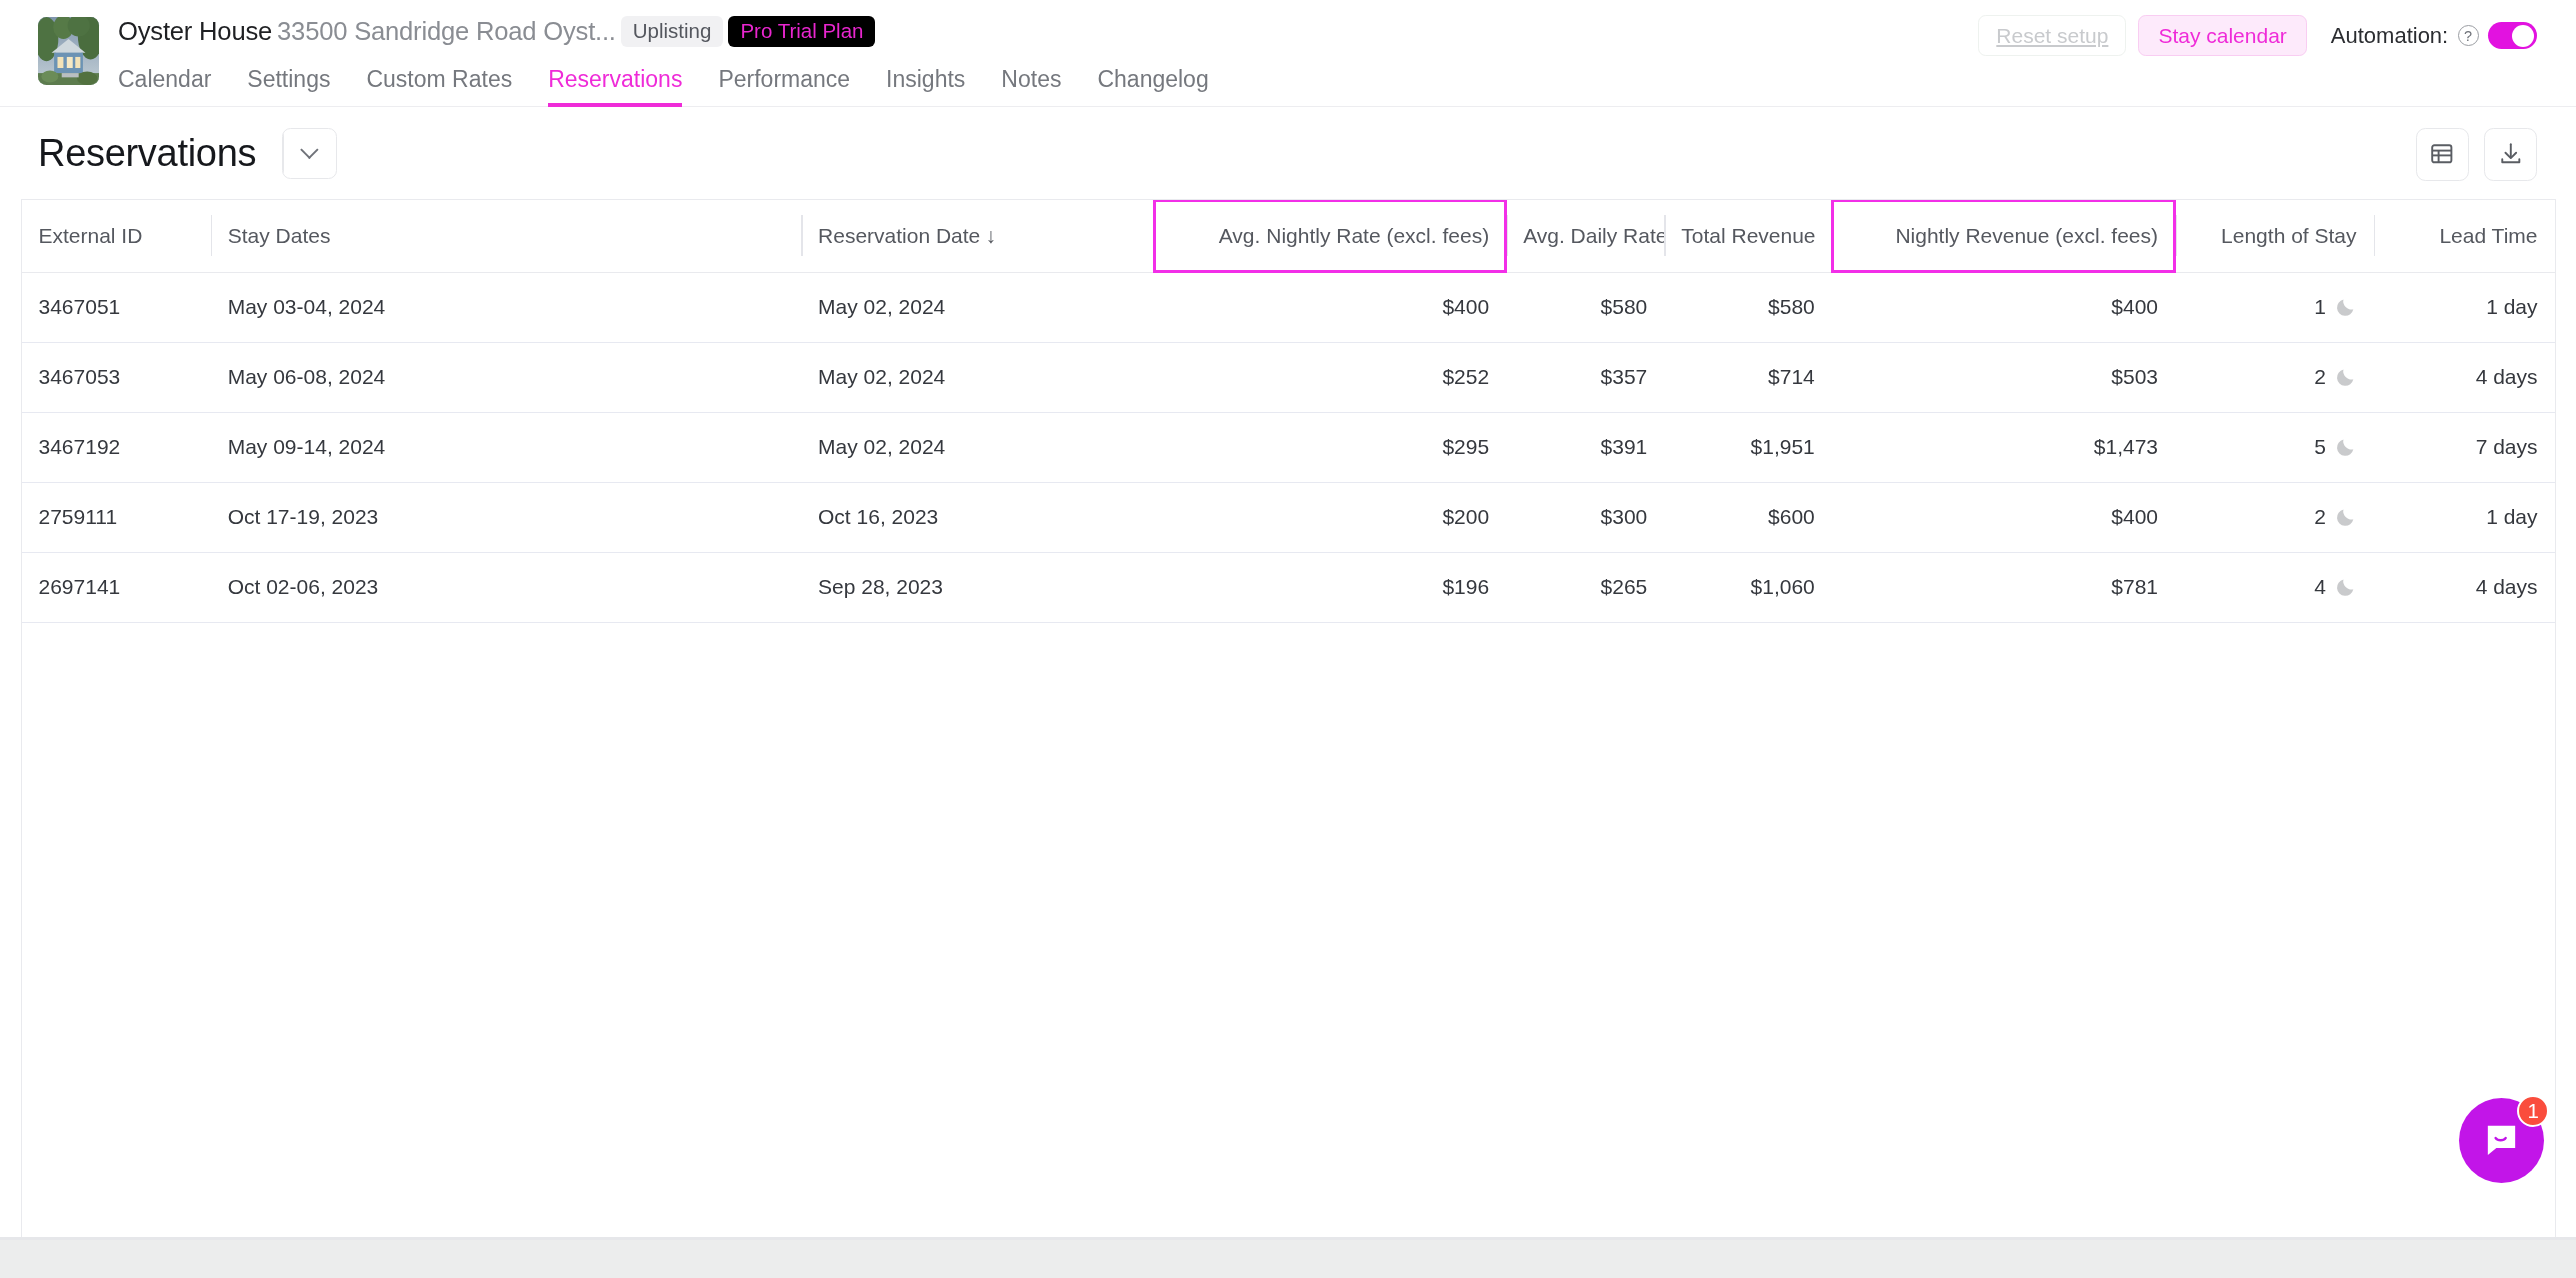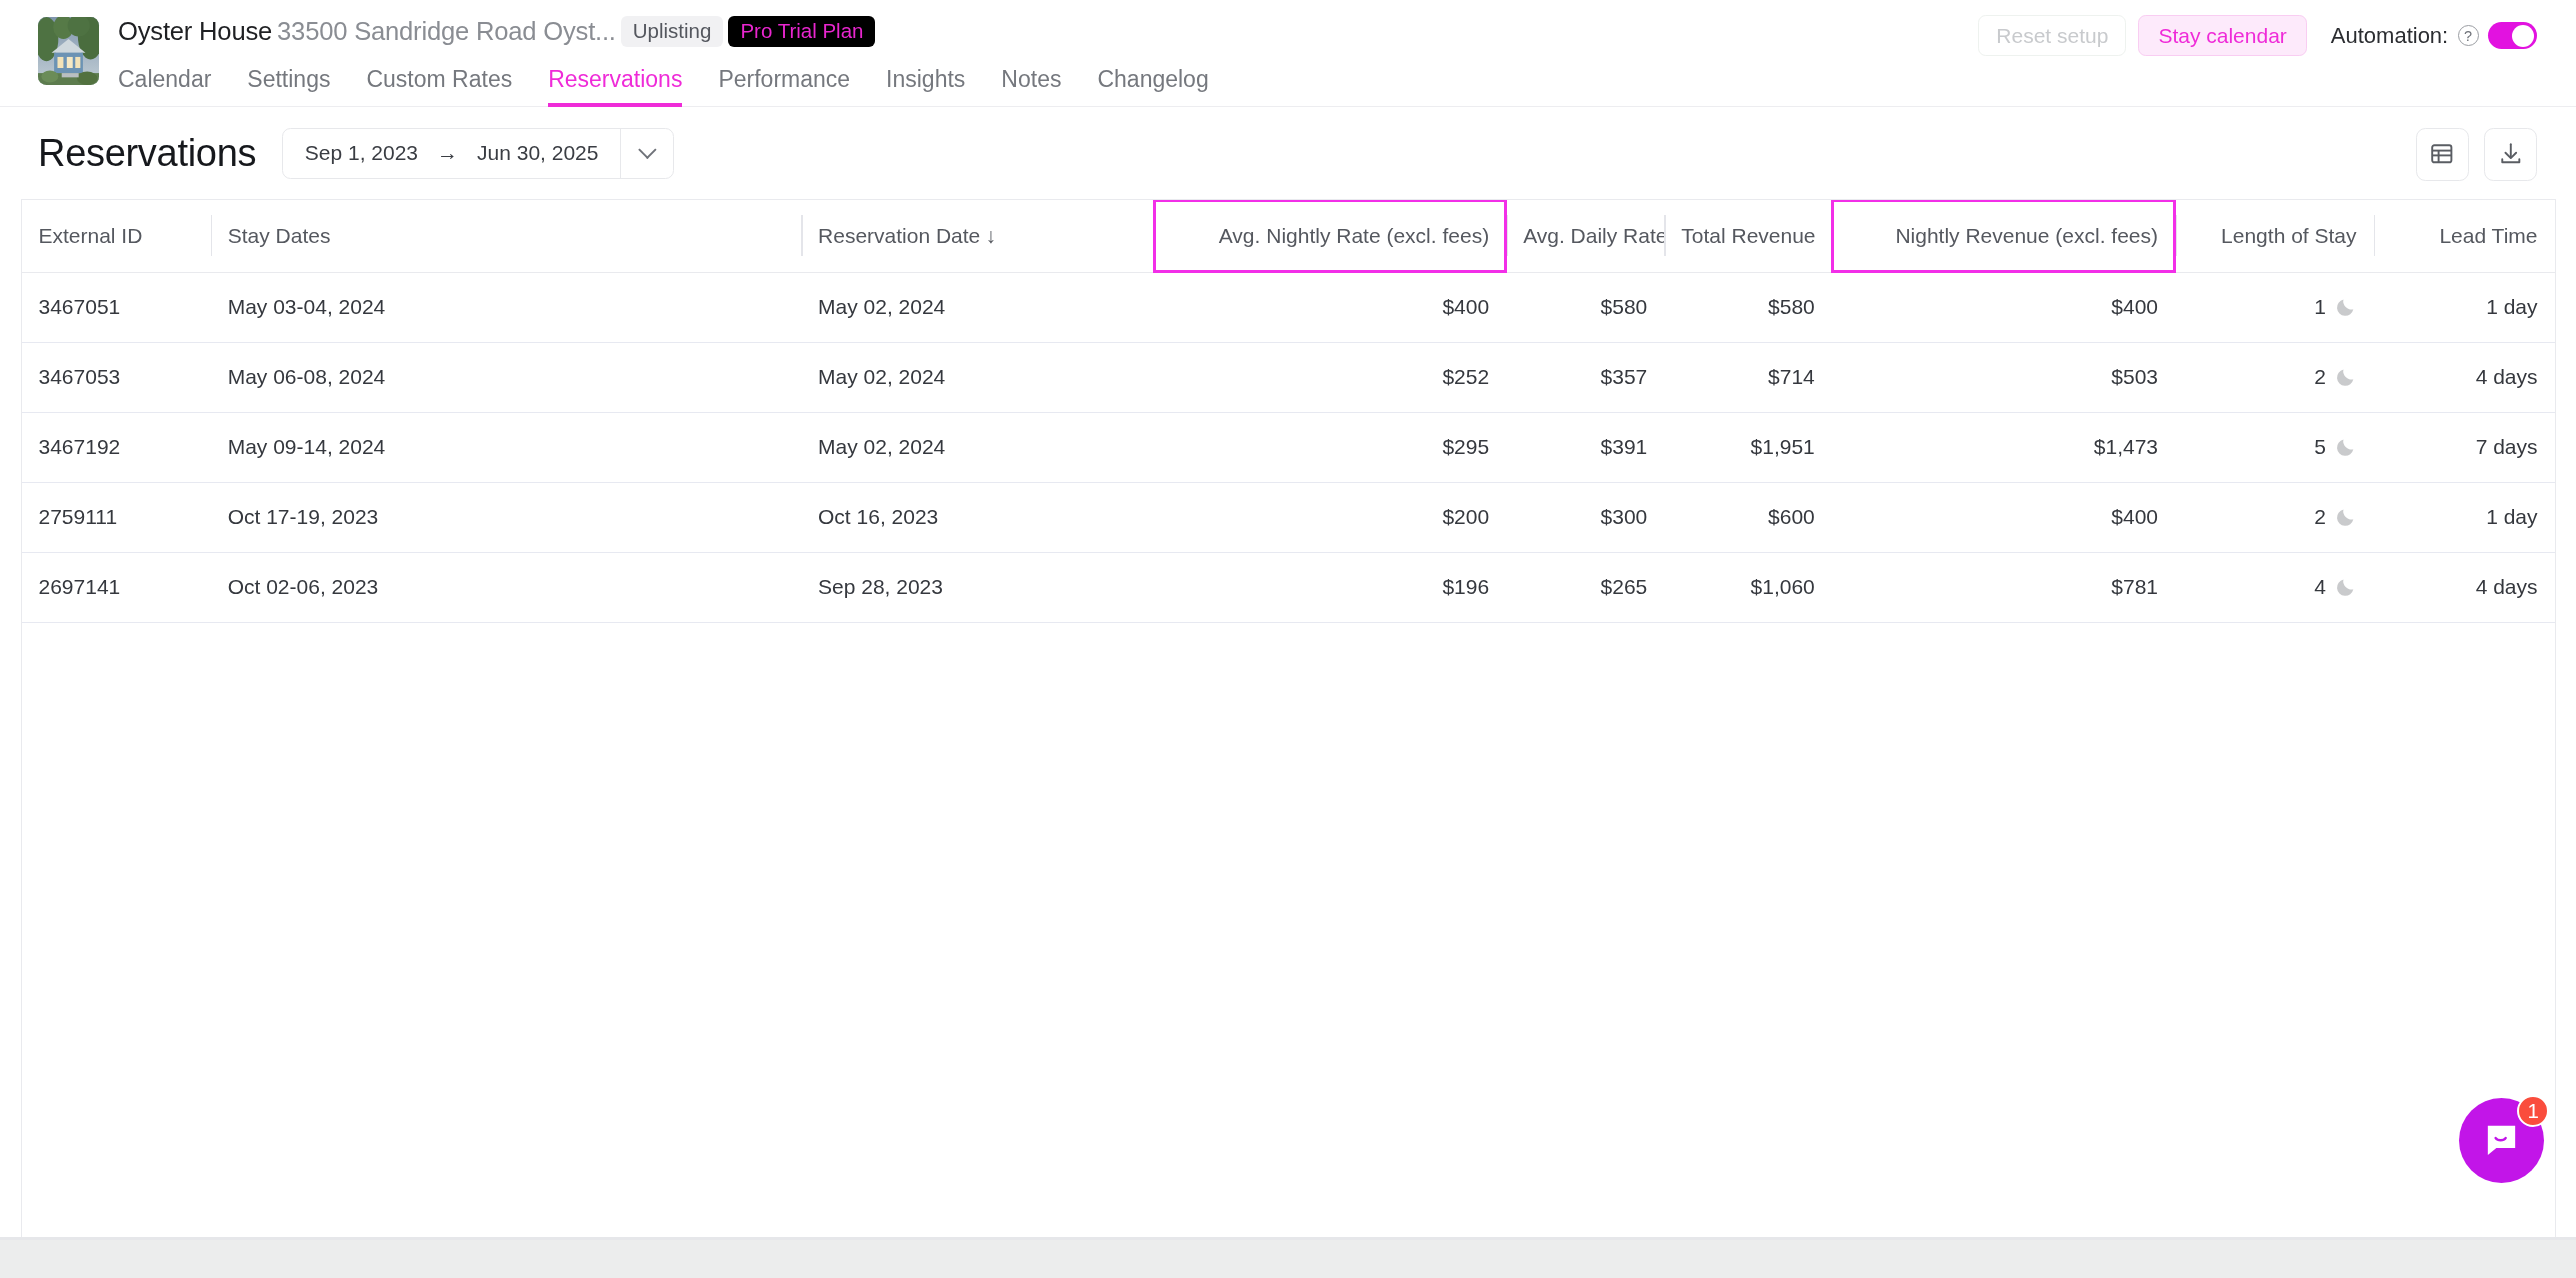--- a/index.html
+++ b/index.html
@@ -108,20 +108,21 @@
     height: 41px;
     padding: 0 17px;
     font-size: 21px;
     color: #c8cacd;
     background: #ffffff;
     border: 1.7px solid #eef2ef;
     border-radius: 7.7px;
     display: flex;
     align-items: center;
     cursor: default;
+    text-decoration: underline;
   }
   .btn-sync {
     height: 41px;
     padding: 0 19px;
     font-size: 21px;
     color: #ef2bd8;
     background: #fdeafb;
     border: 1.7px solid #f9cdf2;
     border-radius: 7.7px;
     margin-left: 12px;
@@ -393,25 +394,20 @@
         <div class="knob"></div>
       </div>
     </div>
   </div>
 </div>
 
 <div class="pagehead">
   <div class="page-title">Reservations</div>
 
   <div class="daterange">
-    <div class="dates">
-      <span>Sep 1, 2023</span>
-      <span class="arrow">→</span>
-      <span>Jun 30, 2025</span>
-    </div>
     <div class="caretbox">
       <span class="caret"></span>
     </div>
   </div>
 
   <div class="pagehead-right">
     <div class="icon-btn">
       <span>
         <svg width="25.6" height="25.6" viewBox="0 0 24 24" fill="none" stroke="#5a5d63" stroke-width="1.8">
           <rect x="3" y="4" width="18" height="16" rx="2"></rect>

